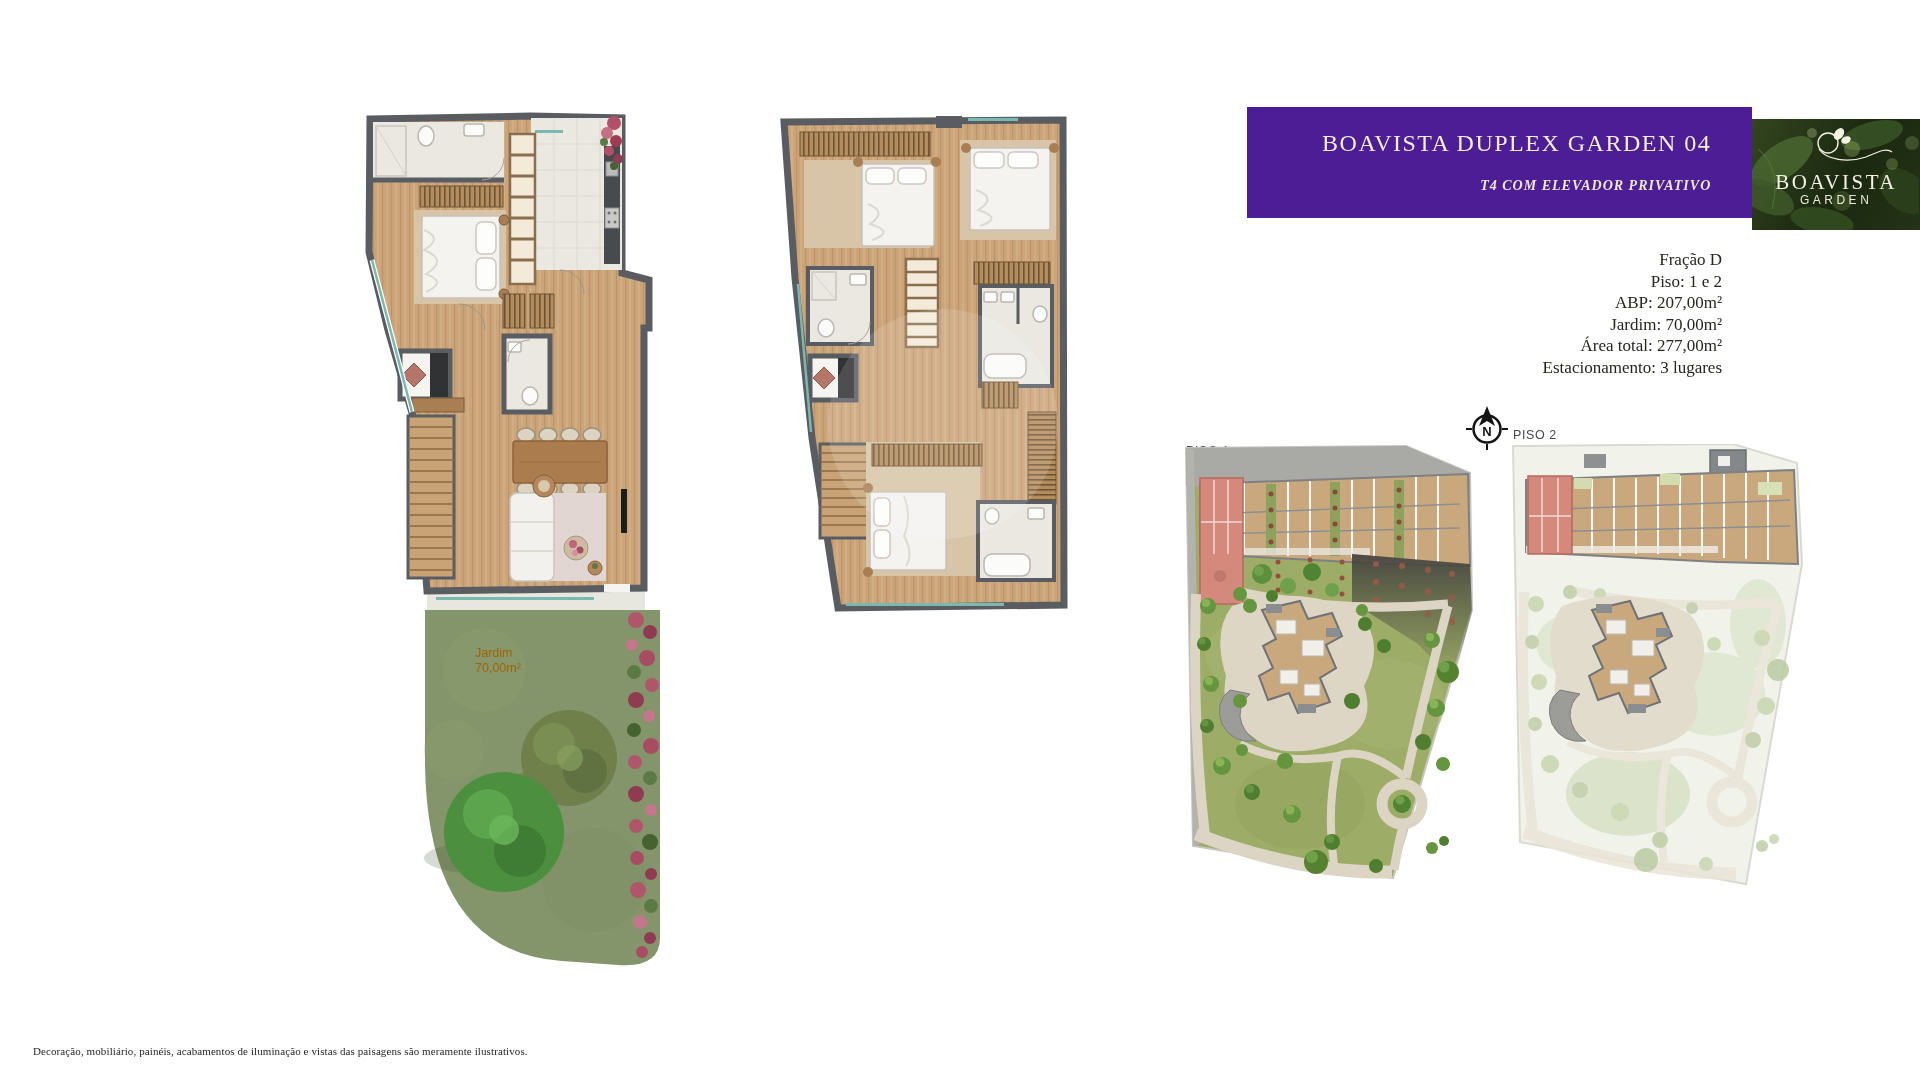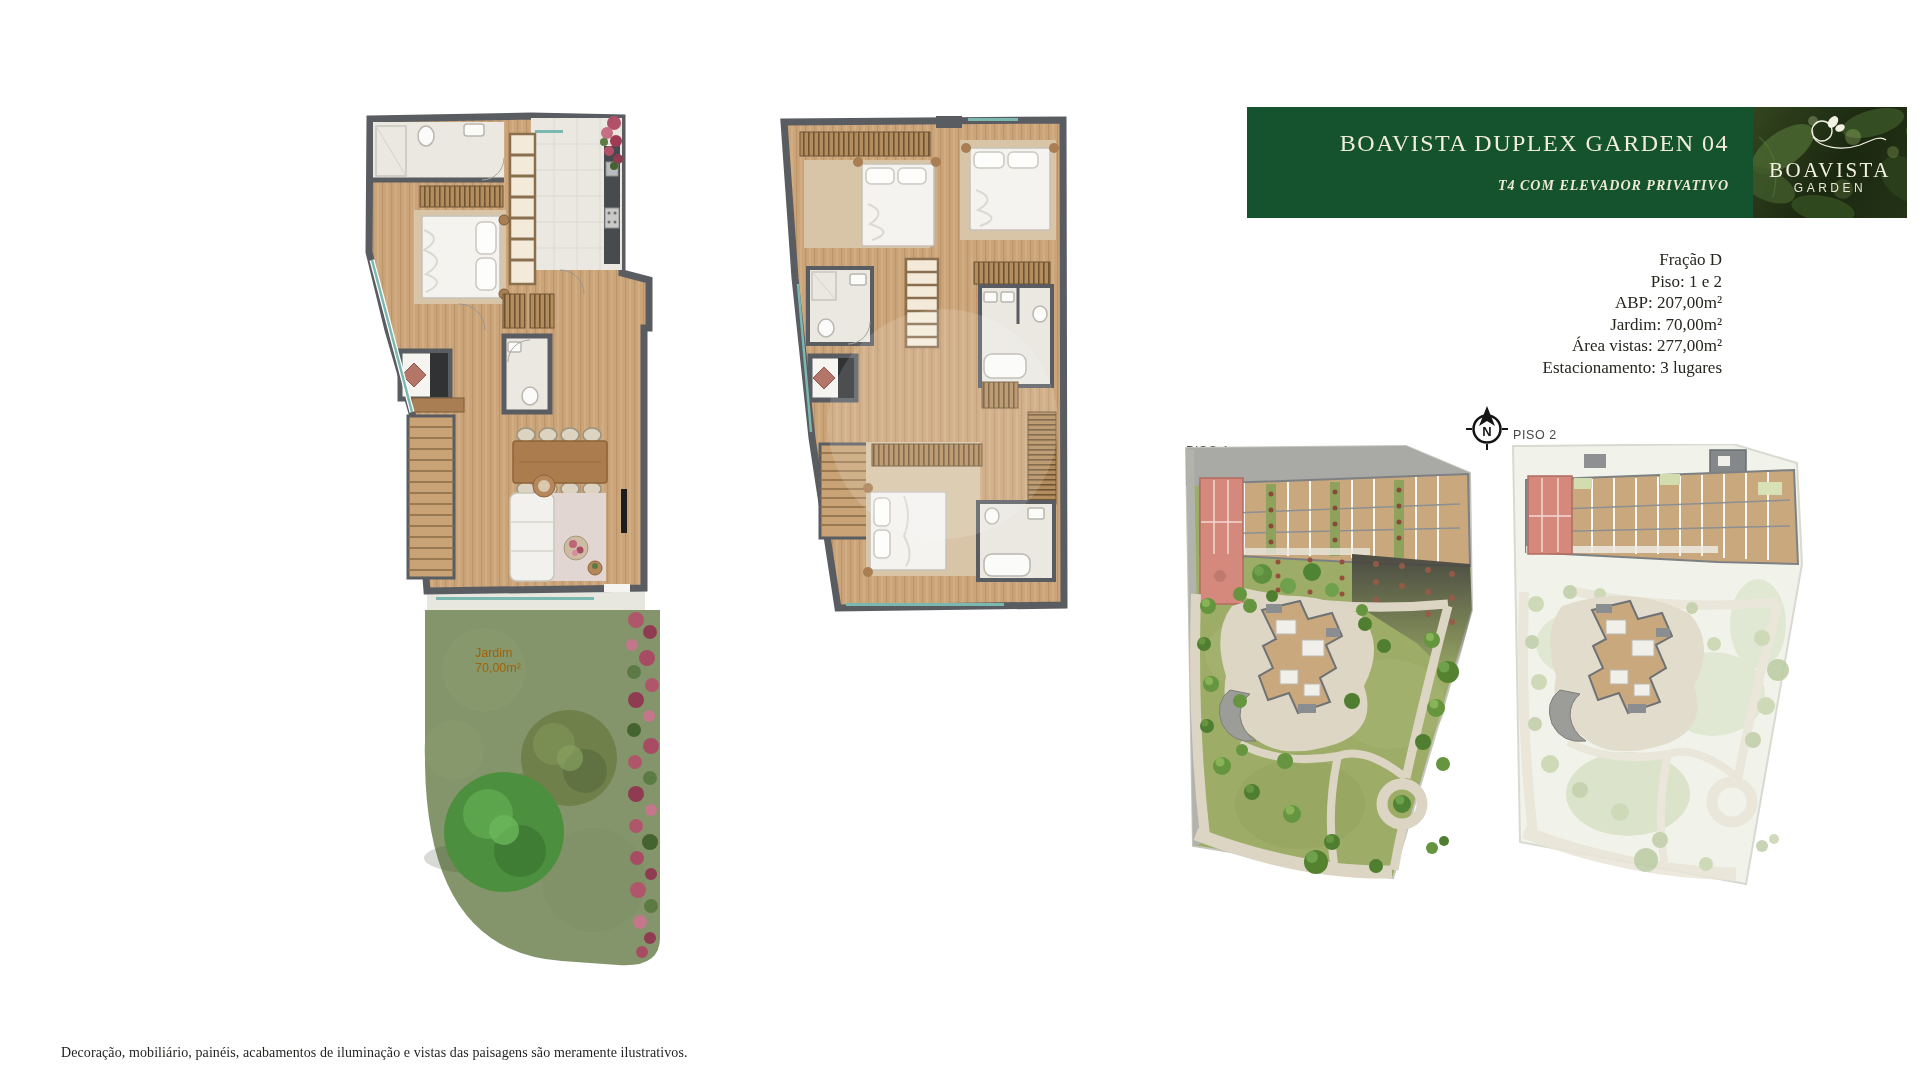--- a/index.html
+++ b/index.html
@@ -1,42 +1,42 @@
 <!DOCTYPE html>
 <html><head>
 <meta charset="utf-8">
 <style>
   html,body{margin:0;padding:0;background:#fff;}
   .canvas{position:relative;width:1920px;height:1077px;background:#ffffff;overflow:hidden;
           font-family:"Liberation Serif", serif;}
   .abs{position:absolute;}
   
   .banner{position:absolute;left:1247px;top:107px;width:673px;height:111px;display:flex;}
-  .banner-green{width:506px;height:100%;background:#14532d;display:flex;flex-direction:column;
-                justify-content:center;align-items:flex-end;padding-right:24px;box-sizing:border-box;}
+  .banner-green{width:506px;height:100%;background:#4c1d95;display:flex;flex-direction:column;
+                justify-content:center;align-items:flex-end;padding-right:41px;box-sizing:border-box;}
   .banner-title{font-family:"Liberation Serif",serif;font-size:24px;letter-spacing:1.5px;
                 color:#F1EDDA;white-space:nowrap;line-height:26px;}
   .banner-sub{font-family:"Liberation Serif",serif;font-style:italic;font-weight:bold;
               font-size:14px;letter-spacing:1px;color:#EDE8D2;white-space:nowrap;line-height:20px;margin-top:20px;}
-  .banner-photo{position:relative;width:154px;height:100%;overflow:hidden;
-                background:linear-gradient(120deg,#33451F 0%,#1B2810 55%,#243317 100%);}
+  .banner-photo{position:relative;width:168px;height:100%;overflow:hidden;
+                background:linear-gradient(120deg,#33451F 0%,#1B2810 55%,#243317 100%);margin-top:12px;}
   .logo{position:absolute;left:0;right:0;top:8px;text-align:center;color:#F3F1E4;}
   .logo-word{font-family:"Liberation Serif",serif;font-size:21px;letter-spacing:2.5px;line-height:22px;}
   .logo-tag{font-family:"Liberation Sans",sans-serif;font-size:12px;letter-spacing:3.5px;
             line-height:11px;margin-top:2px;color:#E9E7D6;}
   
   .details{position:absolute;right:198px;top:249px;text-align:right;color:#26261F;
            font-family:"Liberation Serif",serif;font-size:17px;line-height:21.6px;}
   
   .piso-label{position:absolute;font-family:"Liberation Sans",sans-serif;font-size:12.5px;
               letter-spacing:.6px;color:#47474A;}
   .jardim-label{position:absolute;left:475px;top:646px;font-family:"Liberation Sans",sans-serif;
                 font-size:12.5px;line-height:15px;color:#a16207;}
   .disclaimer{position:absolute;left:33px;top:1045px;font-family:"Liberation Serif",serif;
-              font-size:14px;letter-spacing:.1px;color:#1F1F1D;margin-left:28px;}
+              font-size:11px;letter-spacing:.1px;color:#1F1F1D;}
   .compass{position:absolute;left:1464px;top:404px;width:46px;height:46px;}
   .compass span{position:absolute;left:0;right:0;top:20px;text-align:center;
                 font-family:"Liberation Sans",sans-serif;font-weight:bold;font-size:13px;color:#141414;}
 </style>
 </head>
 <body>
 
 <div class="canvas">
 
   <svg class="abs" style="left:364px;top:110px" width="300" height="865" viewBox="0 0 300 865">
@@ -396,21 +396,21 @@
         <div class="logo-tag">GARDEN</div>
       </div>
     </div>
   </div>
 
   <div class="details">
     <div>Fração D</div>
     <div>Piso: 1 e 2</div>
     <div>ABP: 207,00m²</div>
     <div>Jardim: 70,00m²</div>
-    <div>Área vistas: 277,00m²</div>
+    <div>Área total: 277,00m²</div>
     <div>Estacionamento: 3 lugares</div>
   </div>
 
   <div class="piso-label" style="left:1186px;top:444px">PISO 1</div>
 
   <svg class="abs" style="left:1180px;top:444px" width="294" height="446" viewBox="0 0 294 446">
     <defs>
       <linearGradient id="dg1" x1="0" y1="0" x2="0" y2="1">
         <stop offset="0" stop-color="#45453F" stop-opacity="0.95"></stop>
         <stop offset="1" stop-color="#45453F" stop-opacity="0"></stop>

